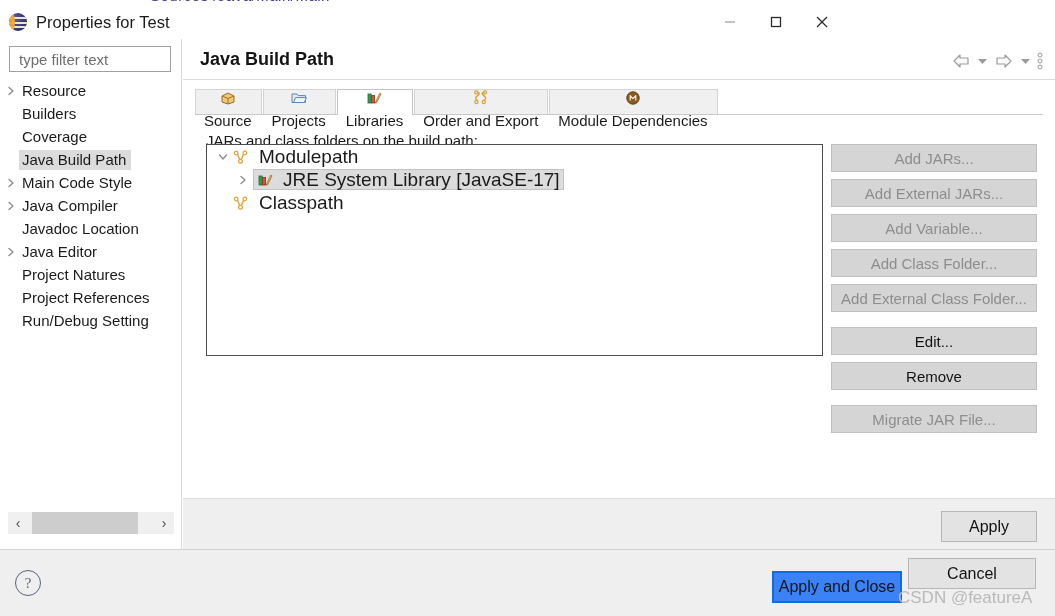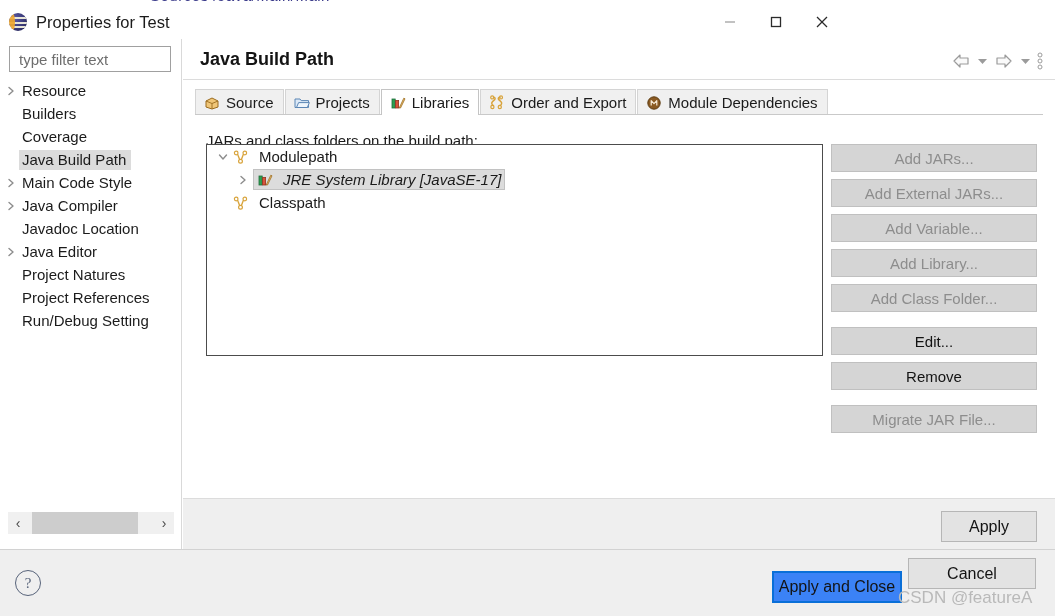--- a/index.html
+++ b/index.html
@@ -132,20 +132,21 @@
   .tabs {
     position: absolute; left: 12px; top: 49px; width: 848px; height: 27px;
     display: flex; align-items: flex-end;
   }
   .tab {
     height: 26px; display: flex; align-items: center; gap: 6px;
     padding: 0 9px 0 8px;
     font-size: 15px; color: #1b1b1b; white-space: nowrap;
     background: #f0f0f0; border: 1px solid #d4d4d4; border-bottom: none;
     margin-right: 1px;
+    flex-direction: column;
   }
   .tab.active {
     background: #ffffff; border-color: #c4c4c4;
     position: relative; z-index: 3;
   }
   .tabs-underline {
     position: absolute; left: 12px; top: 75px; width: 848px; height: 1px; background: #c9c9c9;
   }
 
   
@@ -155,30 +156,30 @@
   .panel-label {
     position: absolute; left: 206px; top: 93px;
     font-size: 15px; color: #1b1b1b;
   }
   .listbox {
     position: absolute; left: 206px; top: 105px; width: 617px; height: 212px;
     border: 1px solid #4c4c4c; background: #ffffff; overflow: hidden;
   }
   .lrow {
     height: 23px; display: flex; align-items: center;
-    font-size: 15px; color: #1b1b1b; white-space: nowrap;
+    font-size: 19px; color: #1b1b1b; white-space: nowrap;
   }
   .lrow .arw {
     width: 20px; flex: 0 0 20px; display: flex; align-items: center; justify-content: center;
     color: #9a9a9a;
   }
   .lrow .ico { margin-right: 5px; }
   .lrow.sel .selwrap {
     background: #dcdcdc; border: 1px solid #c2c2c2; padding: 0 3px; line-height: 19px;
-    display: flex; align-items: center; gap: 5px; font-style: italic;
+    display: flex; align-items: center; gap: 5px;
   }
   .lrow .plain { display: flex; align-items: center; gap: 5px; }
 
   
   .btncol {
     position: absolute; left: 831px; top: 105px; width: 206px;
   }
   .btn {
     width: 206px; height: 28px;
     display: flex; align-items: center; justify-content: center;
@@ -486,22 +487,22 @@
             </span>
             <span>Classpath</span>
           </span>
         </div>
       </div>
 
     <div class="btncol" style="left:648px;top:105px" id="btncol">
         <div class="btn disabled">Add JARs...</div>
         <div class="btn disabled">Add External JARs...</div>
         <div class="btn disabled">Add Variable...</div>
-        <div class="btn disabled">Add Library...</div>
         <div class="btn disabled">Add Class Folder...</div>
+        <div class="btn disabled">Add External Class Folder...</div>
         <div class="btn gap">Edit...</div>
         <div class="btn">Remove</div>
         <div class="btn disabled gap">Migrate JAR File...</div>
       </div>
   </div>
 
   <div class="applystrip">
     <div class="sep-top"></div>
     <div class="btn-apply">Apply</div>
   </div>

